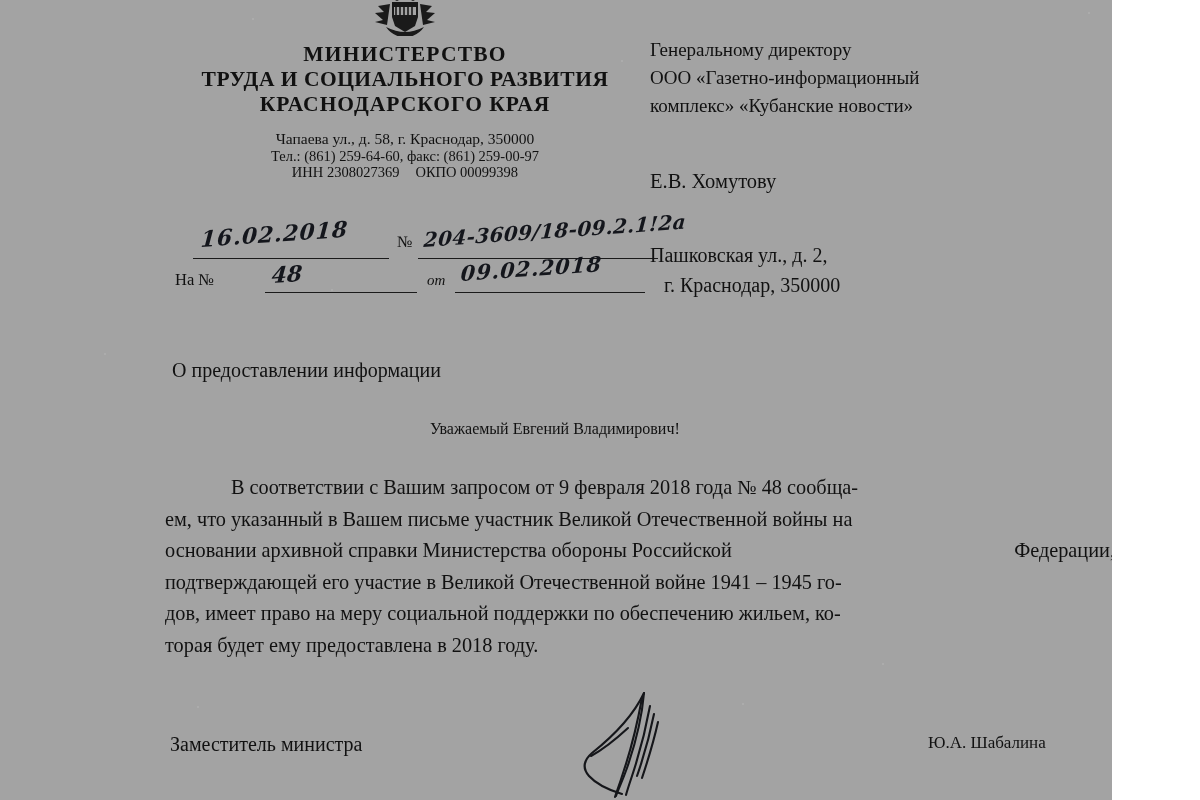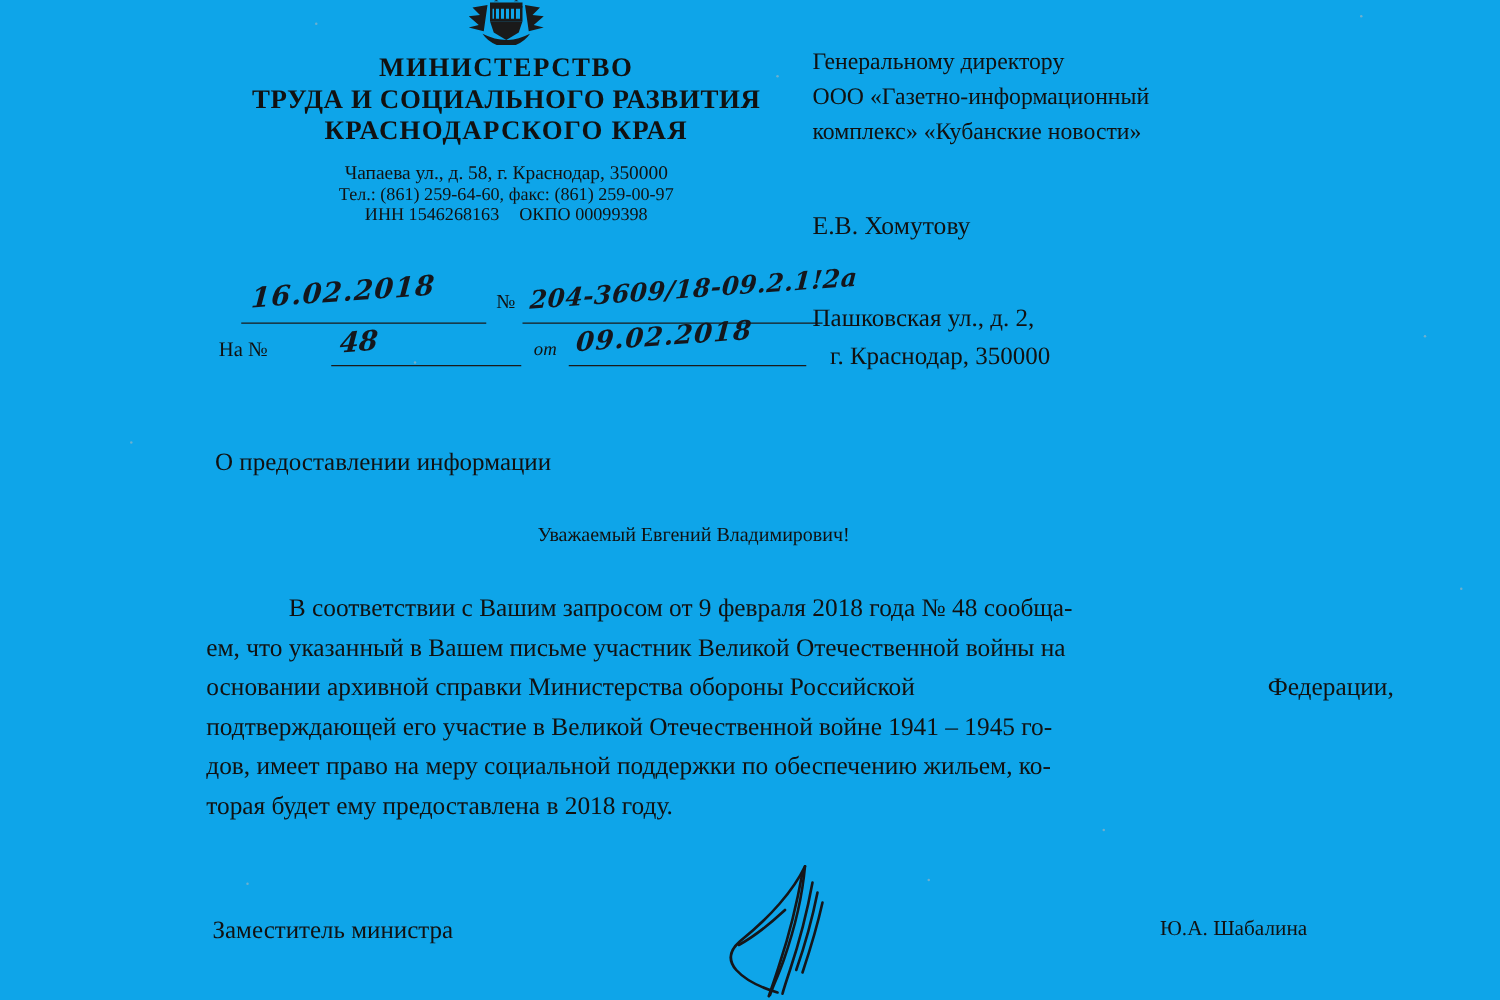--- a/index.html
+++ b/index.html
@@ -7,23 +7,23 @@
     margin: 0;
     padding: 0;
     background: #ffffff;
   }
   body {
     font-family: "Liberation Serif", "DejaVu Serif", serif;
     color: #111111;
   }
   #page {
     position: relative;
-    width: 1200px;
+    width: 1112px;
     height: 800px;
-    background: #0ea5e9;
+    background: #a3a3a3;
     overflow: hidden;
   }
 
   
   .letterhead {
     position: absolute;
     left: 165px;
     top: 0;
     width: 480px;
     text-align: center;
@@ -217,21 +217,21 @@
     <div class="org-title">
       <div class="l1">МИНИСТЕРСТВО</div>
       <div class="l2">ТРУДА И СОЦИАЛЬНОГО РАЗВИТИЯ</div>
       <div class="l3">КРАСНОДАРСКОГО КРАЯ</div>
     </div>
 
     <div class="contacts">
       <div class="addr">Чапаева ул., д. 58, г. Краснодар, 350000</div>
       <div class="phone">Тел.: (861) 259-64-60, факс: (861) 259-00-97</div>
       <div class="codes">
-        <span>ИНН 1546268163</span><span class="sp"></span><span>ОКПО 00099398</span>
+        <span>ИНН 2308027369</span><span class="sp"></span><span>ОКПО 00099398</span>
       </div>
     </div>
   </div>
 
   <div class="ref-block">
 
     <div class="ref-row">
       <span class="hand hand-date">16.02.2018</span>
       <span class="lbl-no">№</span>
       <span class="hand hand-outnum">204-3609/18-09.2.1!2a</span>

